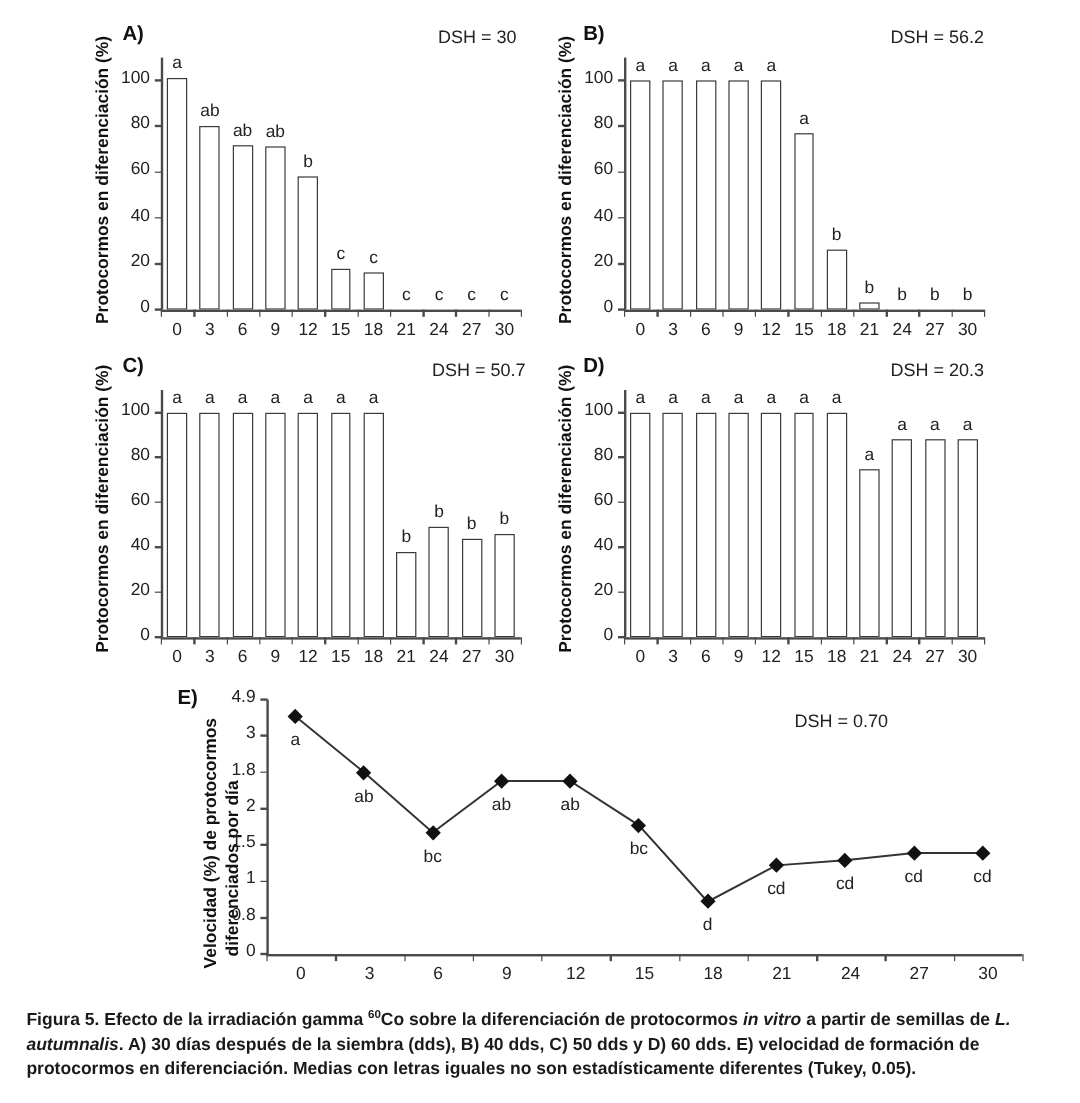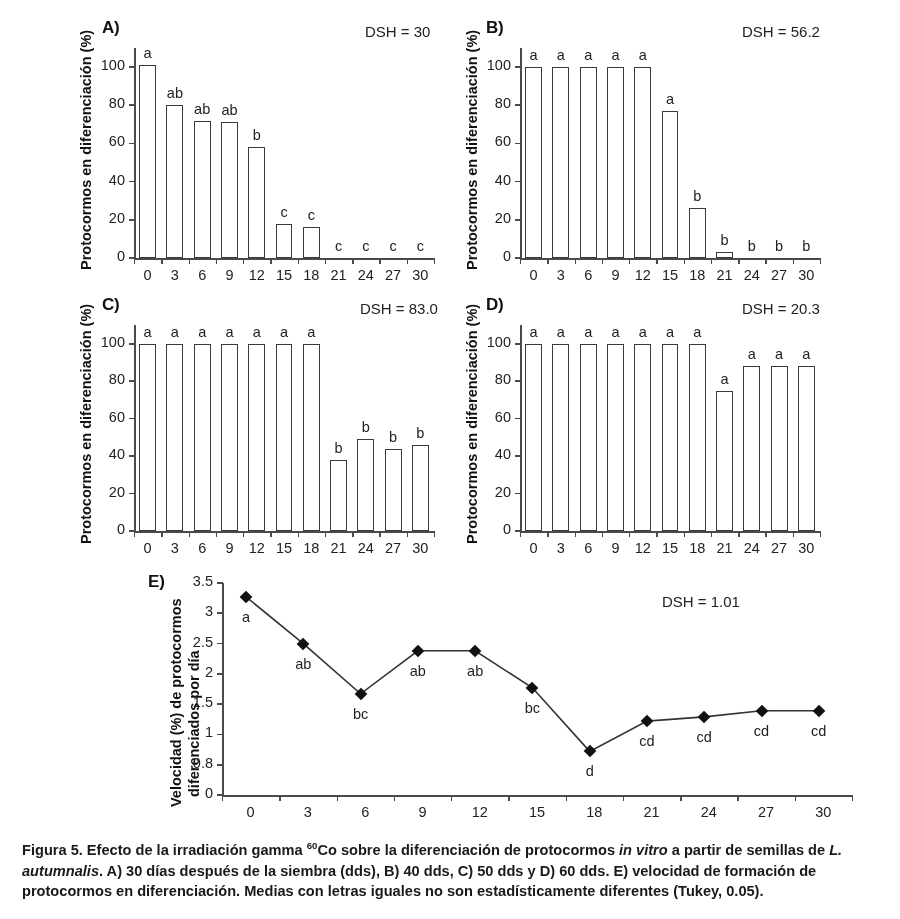--- a/index.html
+++ b/index.html
@@ -250,21 +250,21 @@
         <div class="bar zero" style="left: 277.909px; width: 16.9091px; height: 0px; bottom: 0px; top: 210px;"></div>
         <div class="sigletter" style="left: 286.364px; top: 190px;">b</div>
         <div class="xtick" style="left: 272.727px; top: 210px;"></div>
         <div class="xtick" style="left: 300px; top: 210px;"></div>
         <div class="xlab" style="left: 286.364px; top: 219px;">30</div>
       </div>
   </div>
 
   <div class="panel" id="panel-C" style="left:0px;top:282px;width:450px;height:285px;">
     <div class="panel-letter" style="left:102px;top:13px;">C)</div>
-    <div class="dsh" style="left:360px;top:18px;">DSH = 83.0</div>
+    <div class="dsh" style="left:360px;top:18px;">DSH = 50.7</div>
     <div class="ylabel" style="left:78px;top:262px;">Protocormos en diferenciación (%)</div>
     <div class="plot" id="plot-C" style="left:134px;top:43px;width:300px;height:206px;">
         <div class="axis-y" style="height: 206px;"></div>
         <div class="axis-x" style="top: 206px; width: 300px;"></div>
         <div class="ytick" style="top: 206px;">
           <span class="tmark"></span>
           <span class="tlab">0</span>
         </div>
         <div class="ytick" style="top: 168.545px;">
           <span class="tmark"></span>
@@ -408,21 +408,21 @@
         <div class="bar" style="left: 277.909px; width: 16.9091px; height: 164.8px; bottom: 0px; top: 41.2px;"></div>
         <div class="sigletter" style="left: 286.364px; top: 21.2px;">a</div>
         <div class="xtick" style="left: 272.727px; top: 206px;"></div>
         <div class="xtick" style="left: 300px; top: 206px;"></div>
         <div class="xlab" style="left: 286.364px; top: 215px;">30</div>
       </div>
   </div>
 
   <div class="panel" id="panel-E" style="left:0px;top:567px;width:900px;height:268px;">
     <div class="panel-letter" style="left:148px;top:5px;">E)</div>
-    <div class="dsh" style="left:662px;top:26px;">DSH = 1.01</div>
+    <div class="dsh" style="left:662px;top:26px;">DSH = 0.70</div>
     <div class="ylabel" style="left:168px;top:240px;">Velocidad (%) de protocormos</div>
     <div class="ylabel" style="left:186px;top:230px;">diferenciados por día</div>
     <div class="plot" id="plot-E" style="left:222px;top:16px;width:630px;height:212px;">
         <div class="axis-y" style="height: 212px;"></div>
         <div class="axis-x" style="top: 212px; width: 630px;"></div>
         <div class="ytick" style="top: 212px;">
           <span class="tmark"></span>
           <span class="tlab">0</span>
         </div>
         <div class="ytick" style="top: 181.714px;">
@@ -436,29 +436,29 @@
         <div class="ytick" style="top: 121.143px;">
           <span class="tmark"></span>
           <span class="tlab">1.5</span>
         </div>
         <div class="ytick" style="top: 90.8571px;">
           <span class="tmark"></span>
           <span class="tlab">2</span>
         </div>
         <div class="ytick" style="top: 60.5714px;">
           <span class="tmark"></span>
-          <span class="tlab">2.5</span>
+          <span class="tlab">1.8</span>
         </div>
         <div class="ytick" style="top: 30.2857px;">
           <span class="tmark"></span>
           <span class="tlab">3</span>
         </div>
         <div class="ytick" style="top: 0px;">
           <span class="tmark"></span>
-          <span class="tlab">3.5</span>
+          <span class="tlab">4.9</span>
         </div>
         <svg class="linesvg" width="630" height="212">
           <polyline points="24.1,13.9 81.3,60.6 138.6,110.8 195.9,67.8 253.1,67.8 310.4,104.8 367.7,168.4 425.0,138.1 482.2,133.9 539.5,127.8 596.8,127.8" fill="none" stroke="#333" stroke-width="1.6"></polyline>
         </svg>
         <div class="marker" style="left: 24.0545px; top: 13.9314px;"></div>
         <div class="sigletter" style="left: 24.0545px; top: 25.9314px;">a</div>
         <div class="xtick" style="left: 0px; top: 212px;"></div>
         <div class="xlab" style="left: 28.6364px; top: 221px;">0</div>
         <div class="marker" style="left: 81.3273px; top: 60.5714px;"></div>
         <div class="sigletter" style="left: 81.3273px; top: 72.5714px;">ab</div>

